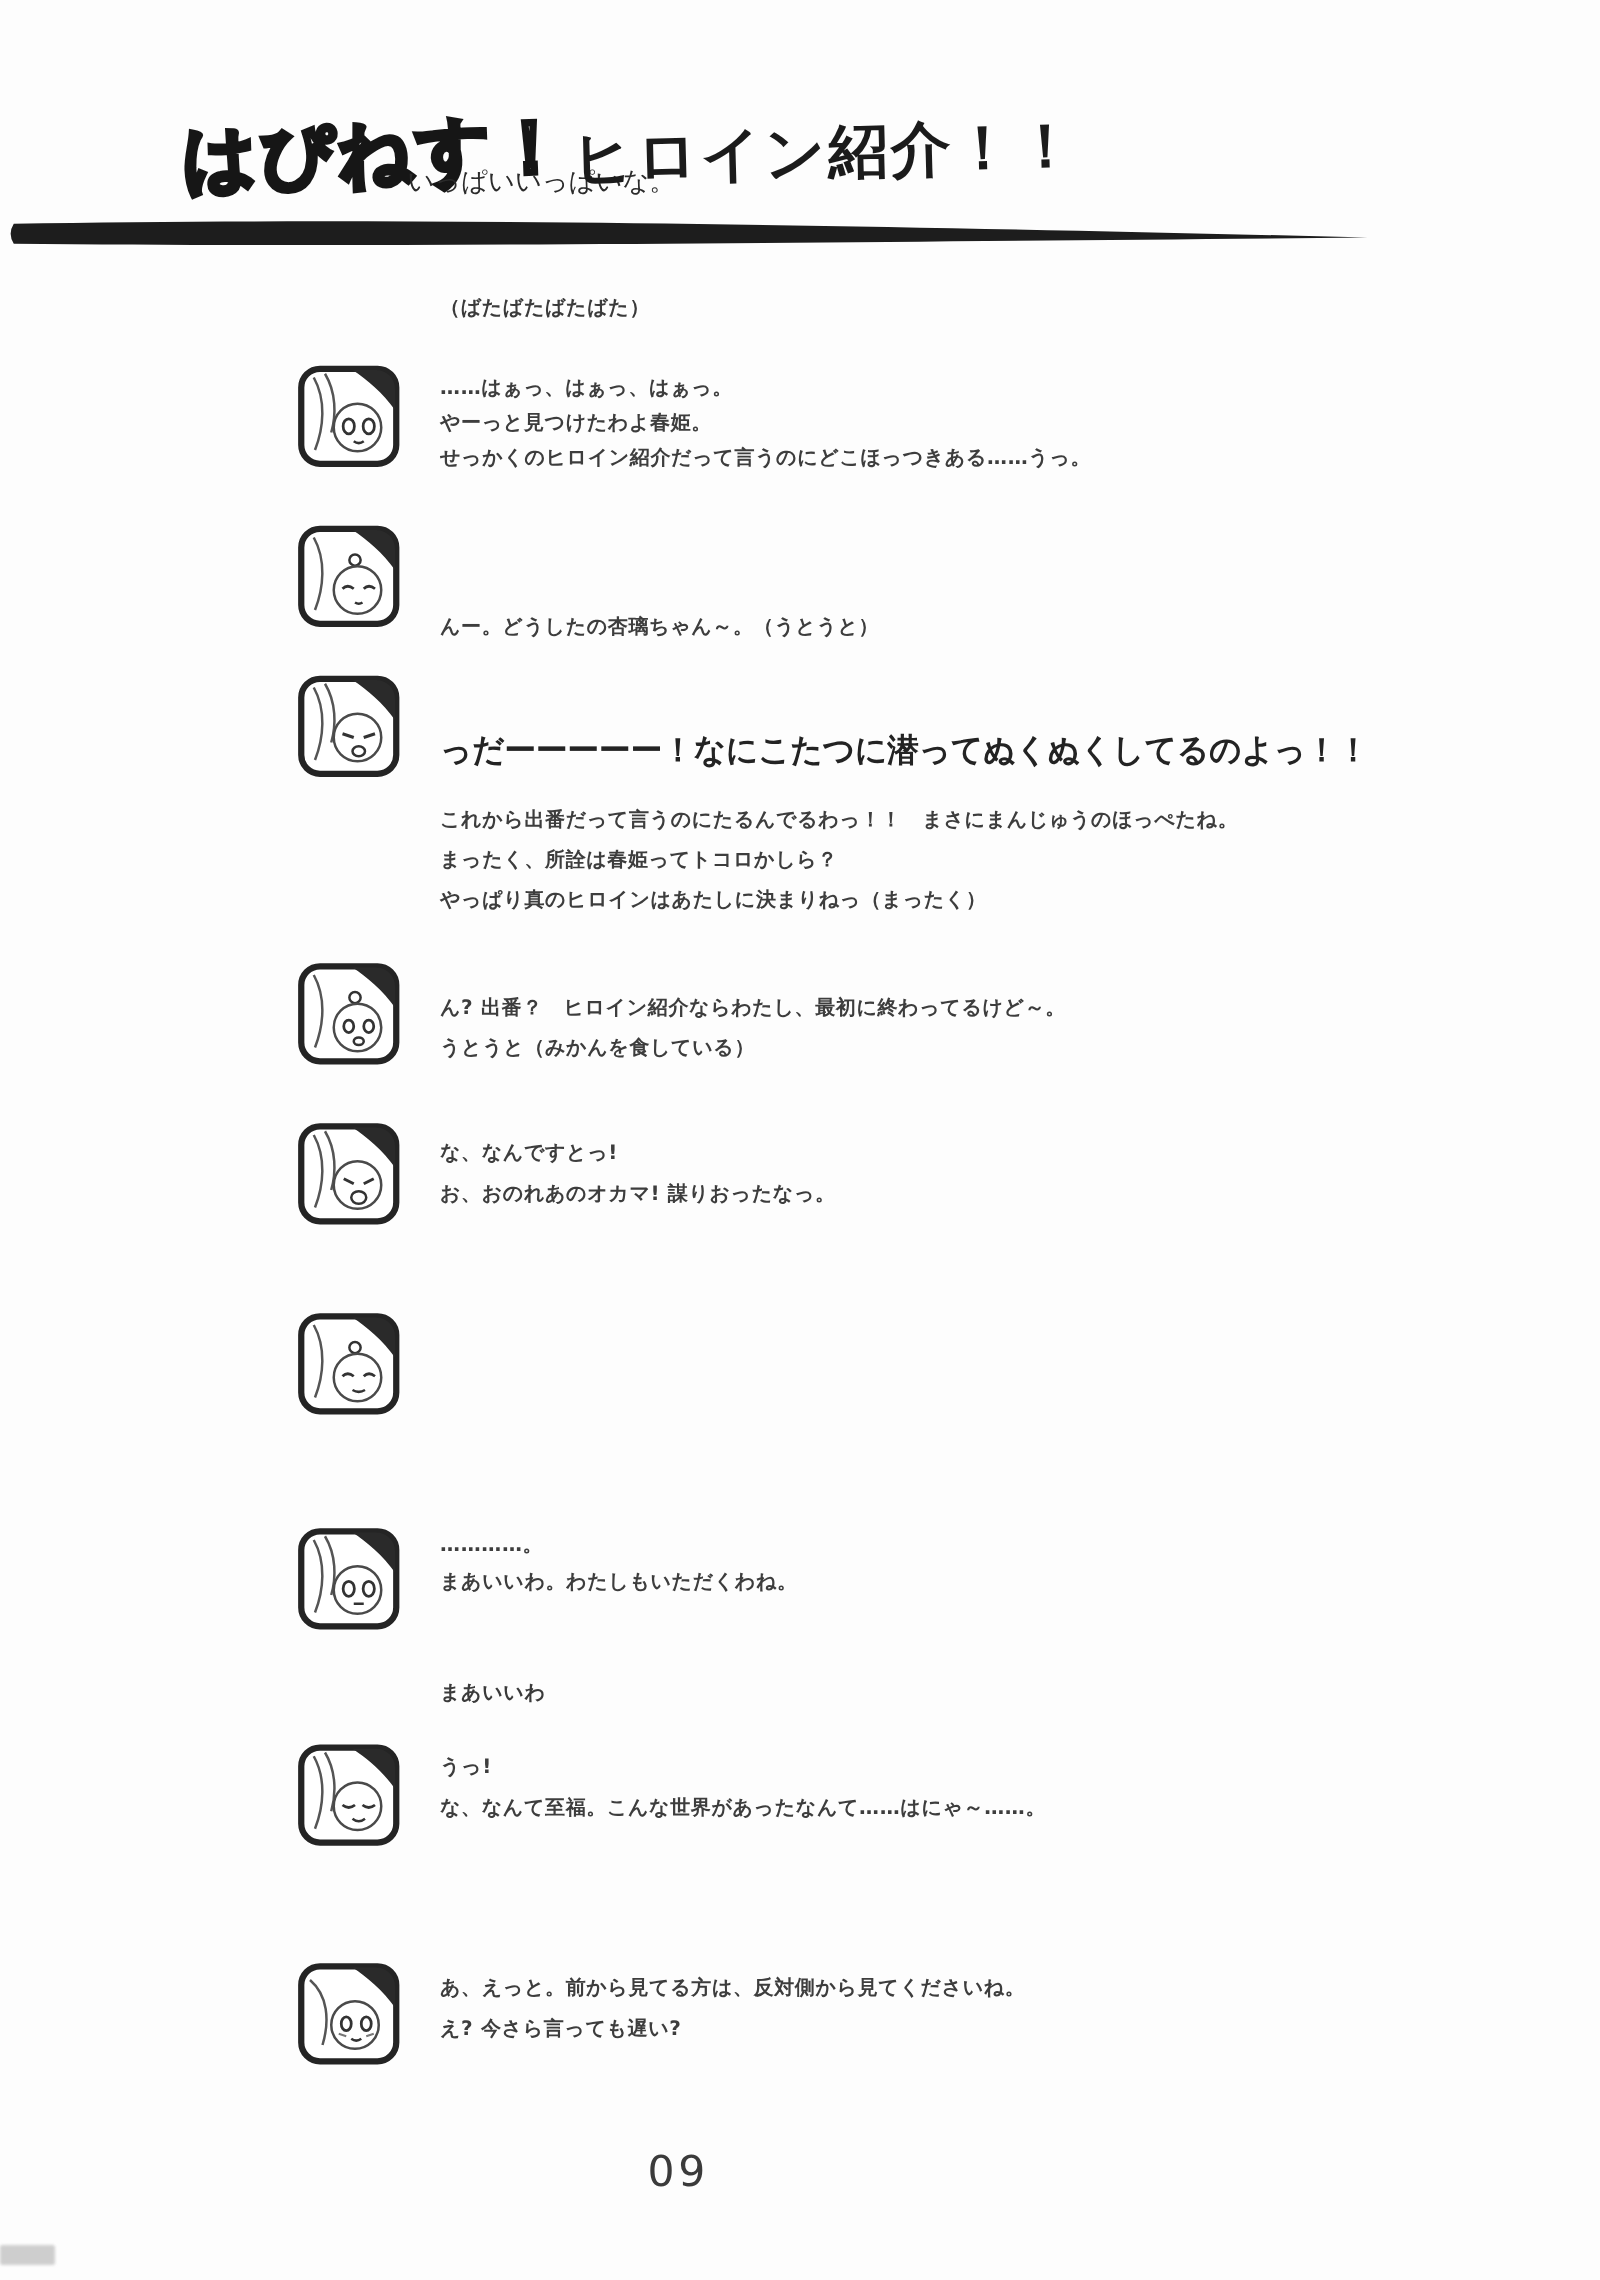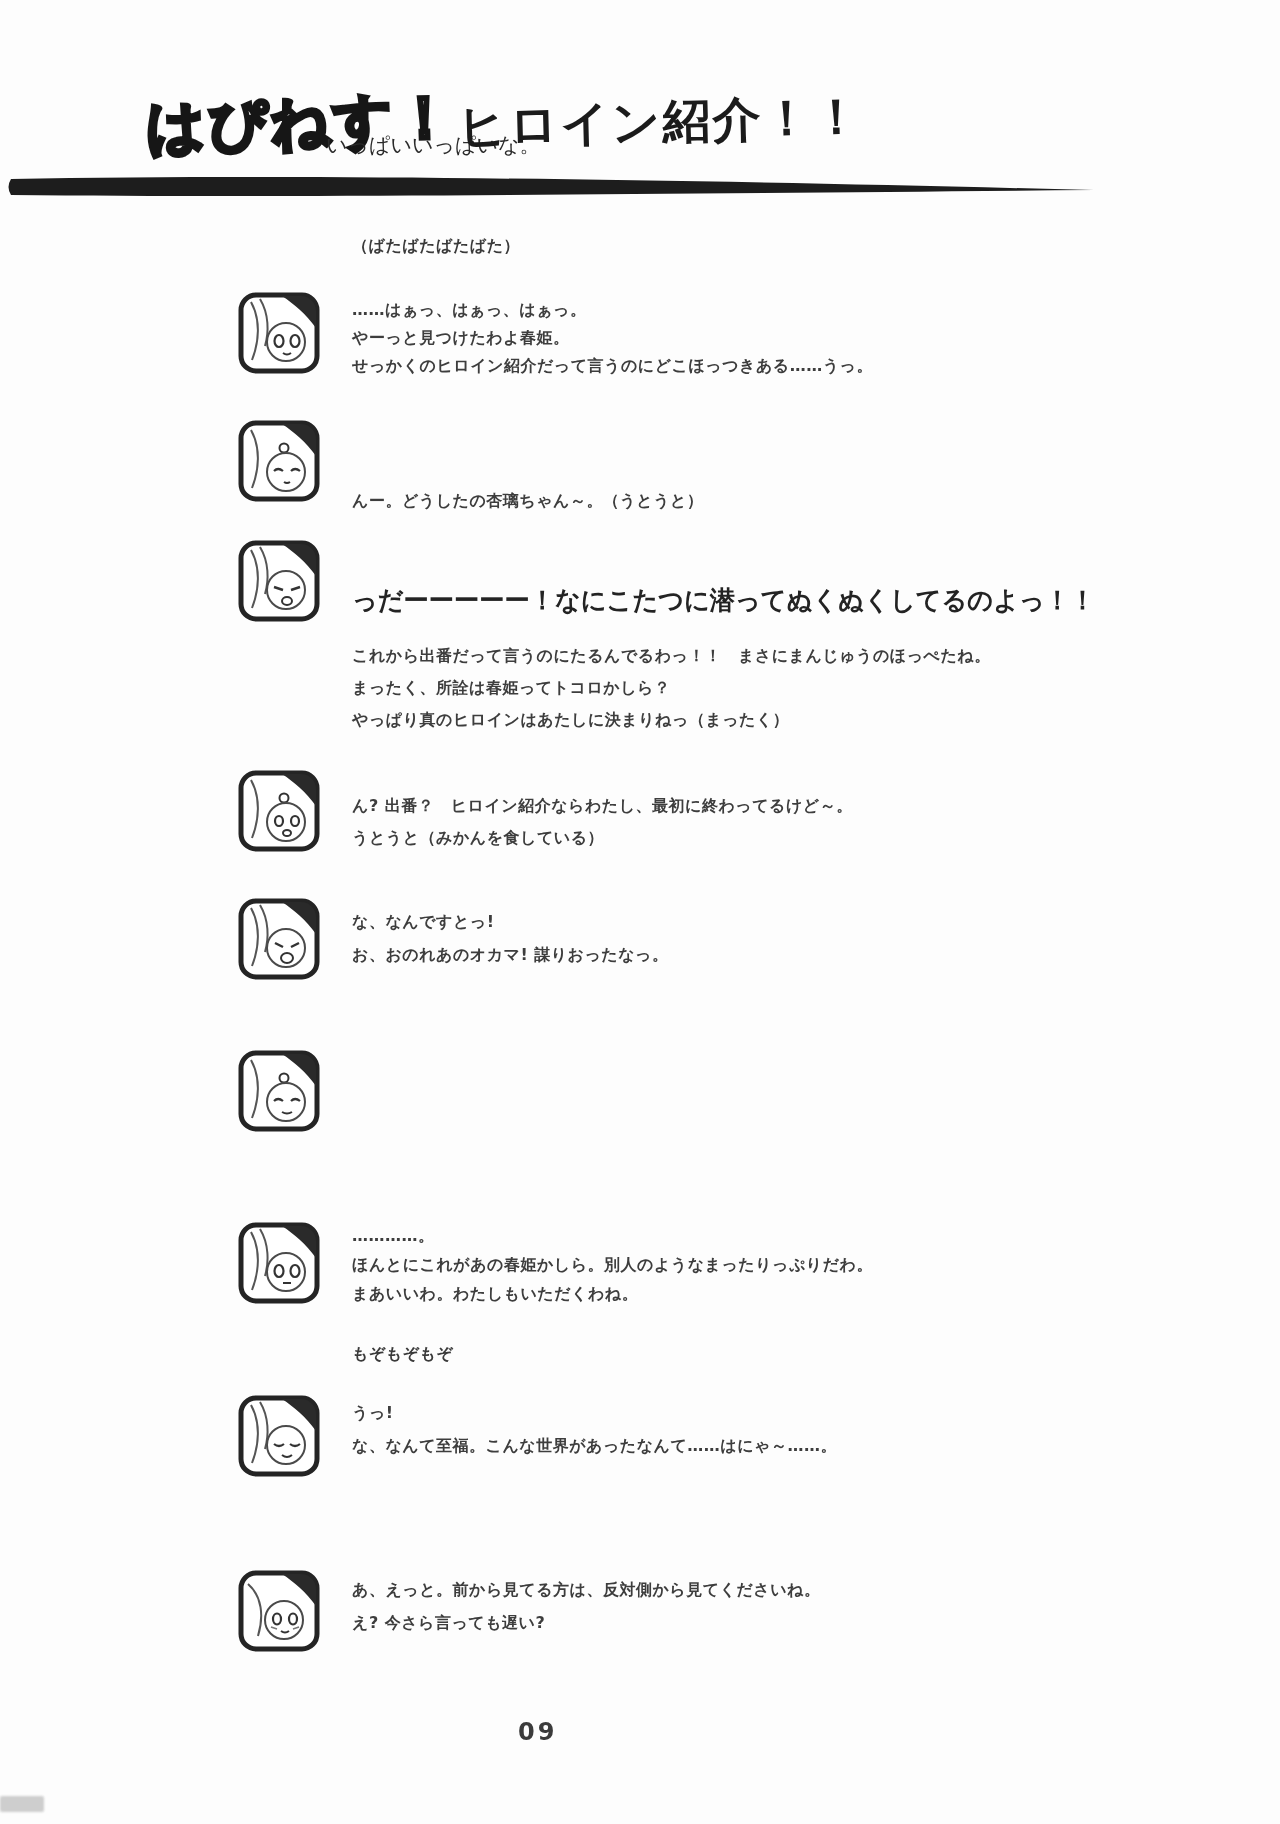--- a/index.html
+++ b/index.html
@@ -50,21 +50,21 @@
   .sfx { color: #3a3a3a; }
   .shout {
     position: absolute; left: 352px;
     font-size: 26px; font-weight: 800;
     color: #232323; letter-spacing: 0px;
     white-space: nowrap;
     transform: scaleX(0.97); transform-origin: left;
   }
   .pageno {
     position: absolute; left: 518px; top: 1718px;
-    font-size: 24px; font-weight: 700;
+    font-size: 34px; font-weight: 400;
     color: #3b3b3b; letter-spacing: 3px;
   }
   .smudge {
     position: absolute; left: 0; top: 1796px;
     width: 44px; height: 16px;
     background: #c6c6c6; border-radius: 2px;
     filter: blur(1.2px); opacity: .85;
   }
 </style>
 </head>
@@ -175,25 +175,24 @@
     <path d="M44,4 h19 a15,15 0 0 1 15,15 v17 C68,22 56,12 44,4 Z" fill="#2a2a2a"></path>
     <path d="M13,10 C23,28 21,50 14,68" fill="none" stroke="#555" stroke-width="2"></path>
     <path d="M22,7 C31,22 31,40 27,54" fill="none" stroke="#555" stroke-width="2"></path>
     <circle cx="48" cy="50" r="19" fill="#fff" stroke="#4a4a4a" stroke-width="2"></circle>
     <ellipse cx="41" cy="49" rx="4.5" ry="6" fill="none" stroke="#333" stroke-width="2.2"></ellipse>
     <ellipse cx="57" cy="49" rx="4.5" ry="6" fill="none" stroke="#333" stroke-width="2.2"></ellipse>
     <path d="M45,61 h8" stroke="#333" stroke-width="2"></path>
   </svg>
   <div class="dlg" style="top:1221px; line-height:29px;">
     <div>…………。</div>
-    <div>ほんとにこれがあの春姫かしら。別人のようなまったりっぷりだわ。</div>
     <div>まあいいわ。わたしもいただくわね。</div>
   </div>
 
-  <div class="dlg sfx" style="top:1340px;">もぞもぞもぞ</div>
+  <div class="dlg sfx" style="top:1340px;">まあいいわ</div>
 
   <svg class="avatar" style="top:1395px;" viewBox="0 0 82 82">
     <rect x="3" y="3" width="76" height="76" rx="15" fill="#fff" stroke="#242424" stroke-width="5"></rect>
     <path d="M44,4 h19 a15,15 0 0 1 15,15 v17 C68,22 56,12 44,4 Z" fill="#2a2a2a"></path>
     <path d="M13,10 C23,28 21,50 14,68" fill="none" stroke="#555" stroke-width="2"></path>
     <path d="M22,7 C31,22 31,40 27,54" fill="none" stroke="#555" stroke-width="2"></path>
     <circle cx="48" cy="50" r="19" fill="#fff" stroke="#4a4a4a" stroke-width="2"></circle>
     <path d="M36,49 q5,4 10,0" fill="none" stroke="#333" stroke-width="2.2"></path>
     <path d="M52,49 q5,4 10,0" fill="none" stroke="#333" stroke-width="2.2"></path>
     <path d="M44,60 q5,4 10,0" fill="none" stroke="#333" stroke-width="2"></path>

